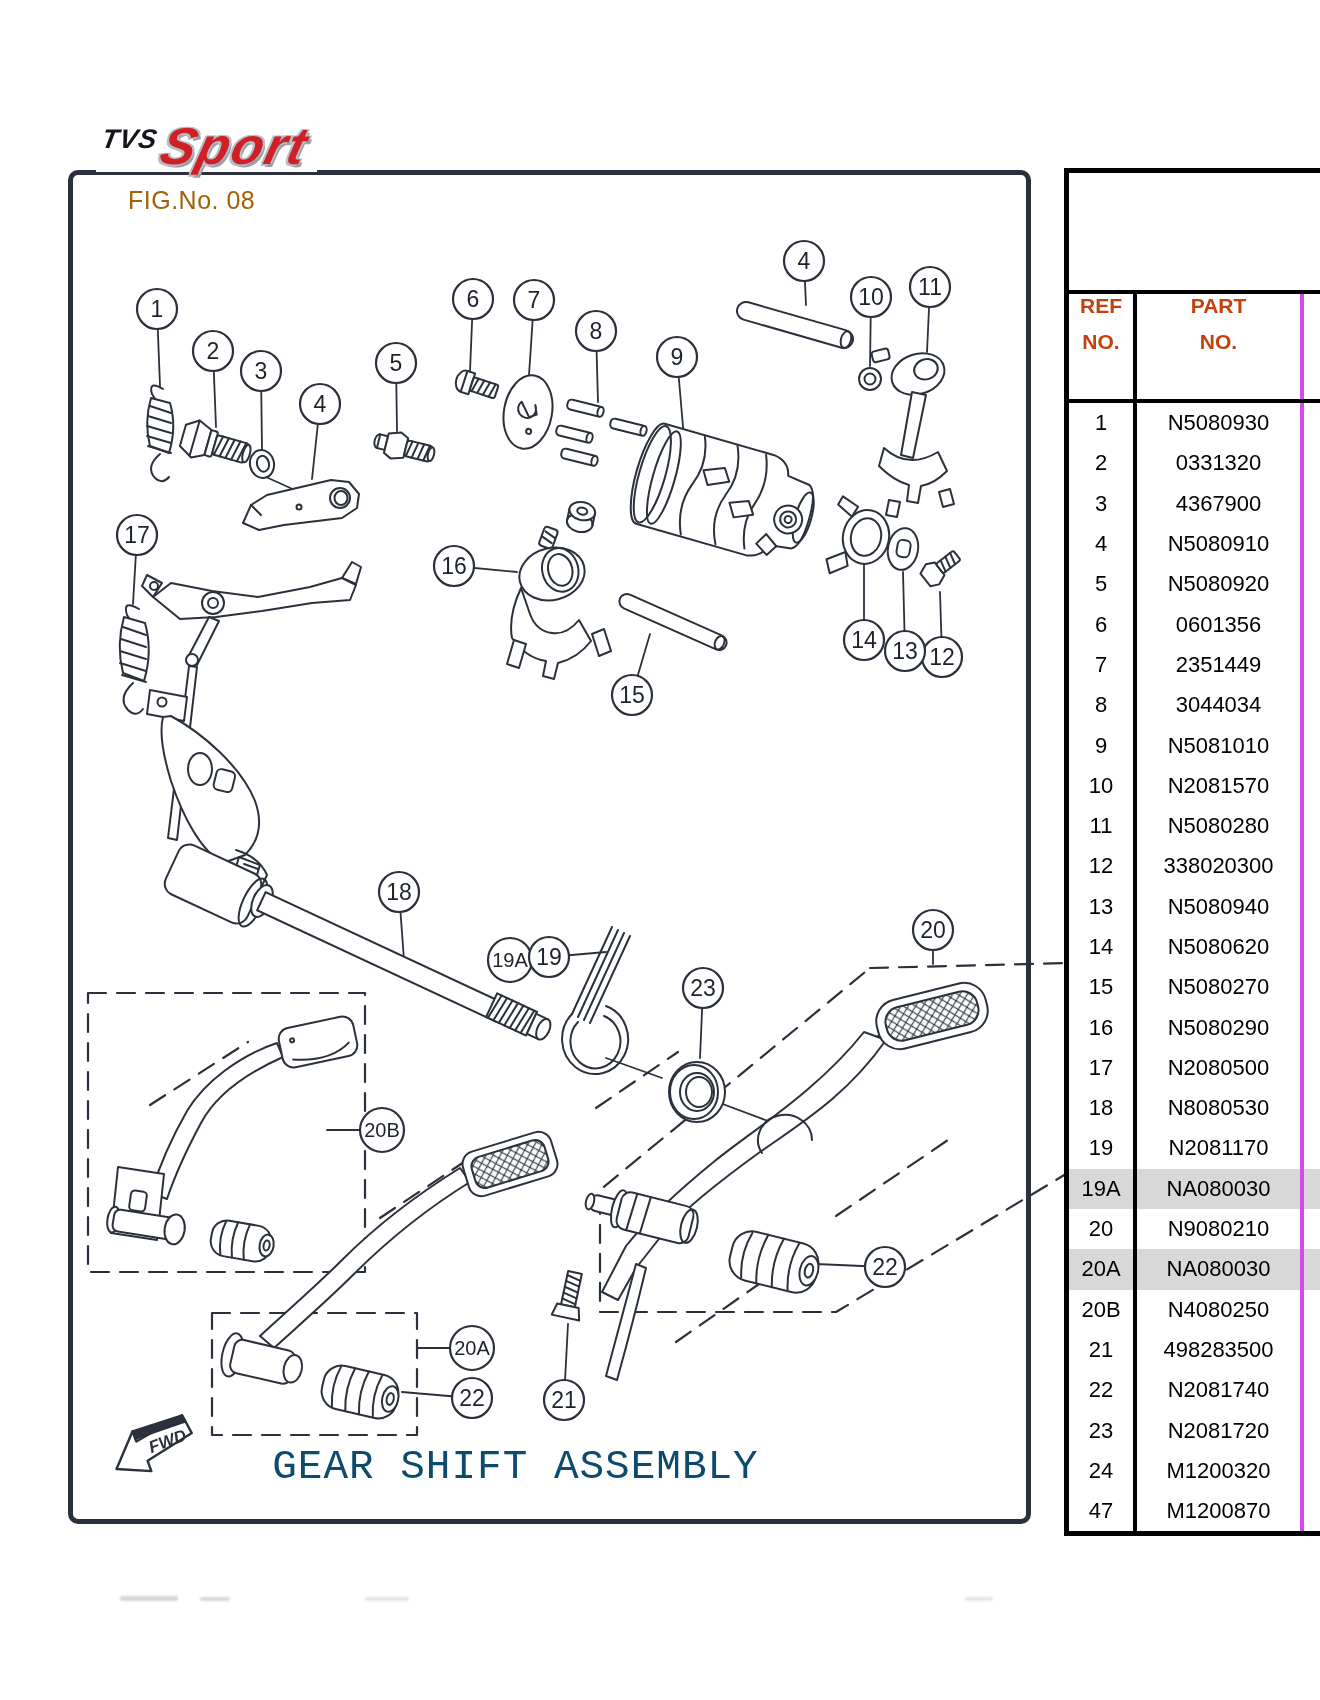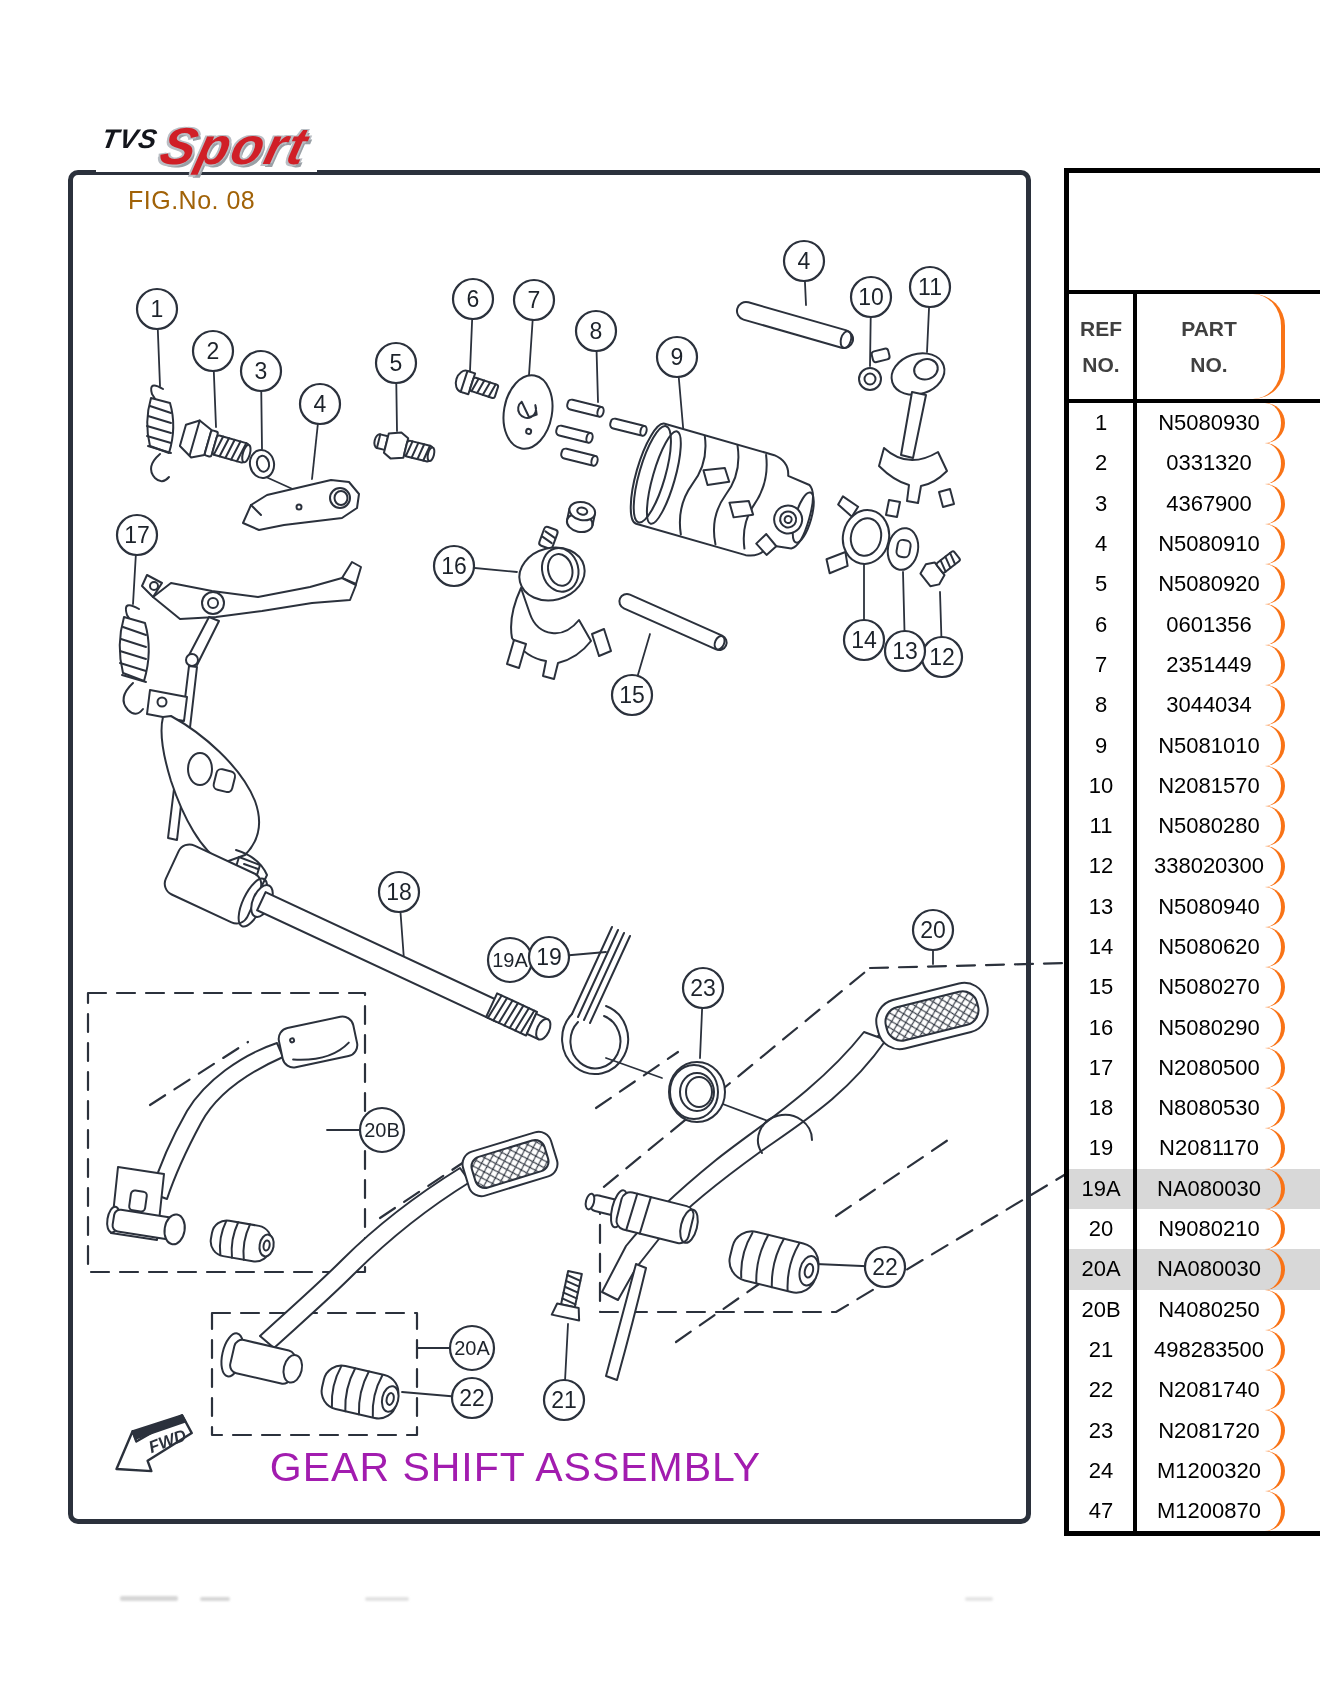--- a/index.html
+++ b/index.html
@@ -22,37 +22,37 @@
   .logo .sport{
     font-style:italic;font-weight:900;font-size:52px;color:#d01f27;
     transform:skewX(-14deg);margin-left:4px;letter-spacing:2px;
     text-shadow:-2px -1px 0 #b9bec4, 2px -1px 0 #b9bec4, -2px 2px 0 #b9bec4, 3px 3px 0 #9aa0a6;
   }
   .fig-label{
     position:absolute;left:128px;top:186px;font-size:25px;color:#a16207;z-index:3;letter-spacing:0.5px;
   }
   .drawing-title{
     position:absolute;left:0;top:1444px;width:1031px;text-align:center;
-    font-size:41px;color:#a21caf;letter-spacing:1px;z-index:2;
+    font-size:41px;color:#0c4a6e;letter-spacing:1px;z-index:2;font-family:Liberation Mono, monospace;
   }
   svg.diagram{position:absolute;left:0;top:0;z-index:2;}
 
   
   .parts-table{
     position:absolute;left:1064px;top:168px;width:296px;z-index:4;
     border:5px solid #000;background:#fff;box-sizing:content-box;
   }
   .t-empty{height:117px;border-bottom:4px solid #000;}
   .t-head{display:flex;height:105px;border-bottom:4px solid #000;}
   .t-head .hcell{
-    display:flex;flex-direction:column;justify-content:center;align-items:center;
-    font-weight:bold;font-size:21px;gap:12px;color:#404040;
+    display:flex;flex-direction:column;align-items:center;
+    font-weight:bold;font-size:21px;gap:12px;color:#c2410c;
   }
   .col1{width:68px;border-right:4px solid #000;box-sizing:border-box;}
-  .col2{width:148px;border-right:4px solid #f97316;box-sizing:border-box;border-radius:32px;}
+  .col2{width:167px;border-right:4px solid #d946ef;box-sizing:border-box;}
   .col3{flex:1;}
   .t-row{display:flex;height:40.3px;font-size:22px;color:#000;}
   .t-row .cell{display:flex;align-items:center;justify-content:center;height:100%;}
   .t-row.hl{background:#d8d8d8;}
 
   .faint-mark{position:absolute;background:#d6d6d6;border-radius:2px;filter:blur(1px);z-index:1;}
 </style>
 </head>
 <body>
 

